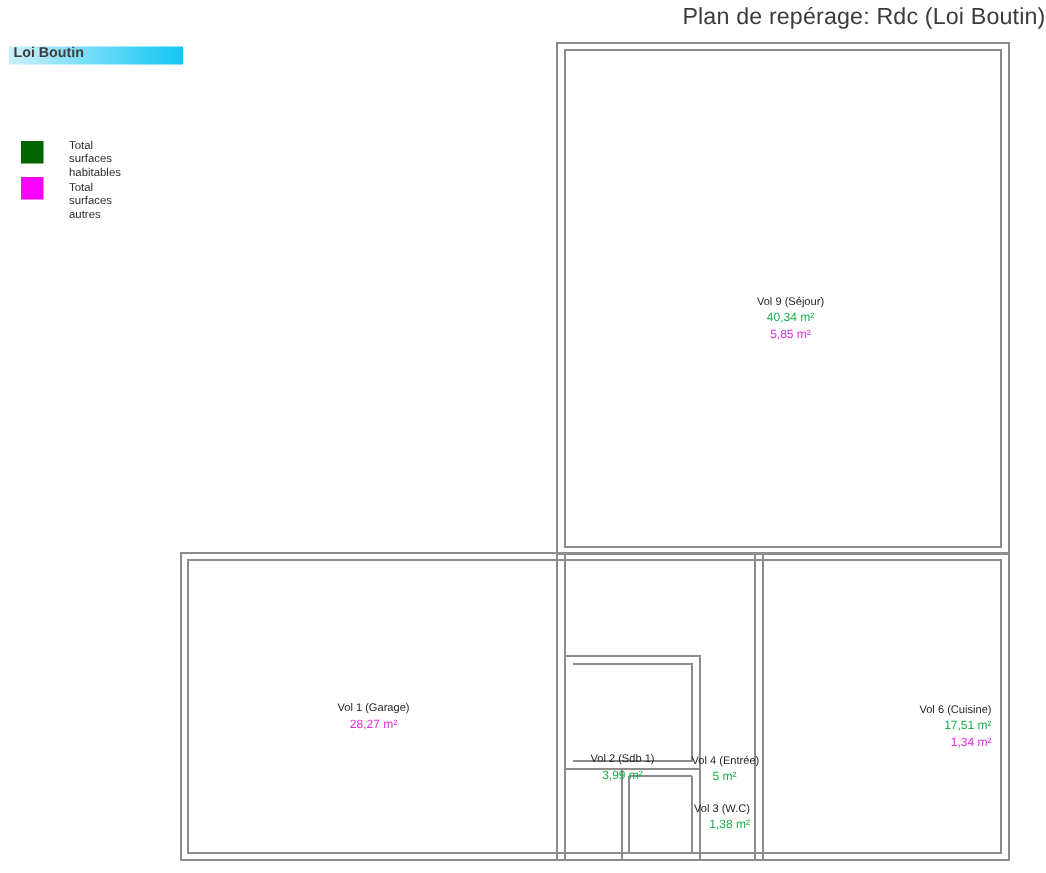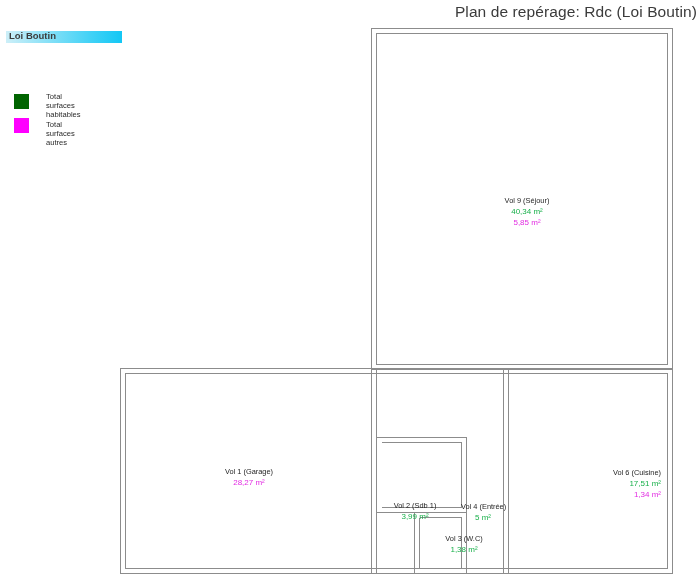--- a/index.html
+++ b/index.html
@@ -160,21 +160,21 @@
   <div class="room-area-hab"></div>
   <div class="room-area-other">28,27 m²</div>
 </div>
 
 <div class="room-label clipped" id="label-vol2" style="left: 365px; top: 501px; width: 80px; text-align: center; margin-left: 10px;">
   <div class="room-name">Vol 2 (Sdb 1)</div>
   <div class="room-area-hab">3,99 m²</div>
   <div class="room-area-other"></div>
 </div>
 
-<div class="room-label" id="label-vol3" style="left: 404px; top: 534px; width: 120px;">
+<div class="room-label" id="label-vol3" style="left: 380px; top: 534px; width: 120px; text-align: right;">
   <div class="room-name">Vol 3 (W.C)</div>
   <div class="room-area-hab">1,38 m²</div>
   <div class="room-area-other"></div>
 </div>
 
 <div class="room-label clipped" id="label-vol4" style="left: 461px; top: 462px; width: 60px; text-align: left; margin-top: 40px;">
   <div class="room-name">Vol 4 (Entrée)</div>
   <div class="room-area-hab" style="text-align: center; width: 44px;">5 m²</div>
   <div class="room-area-other"></div>
 </div>

